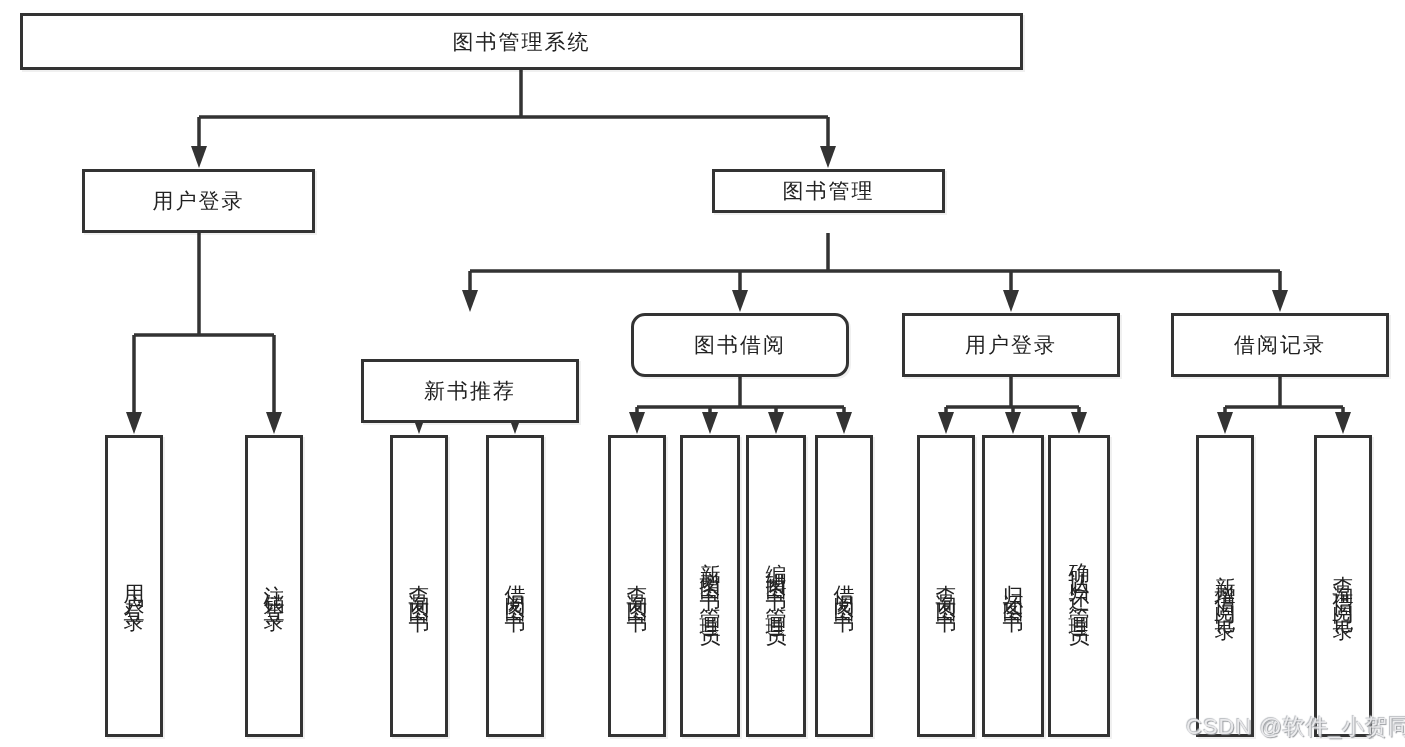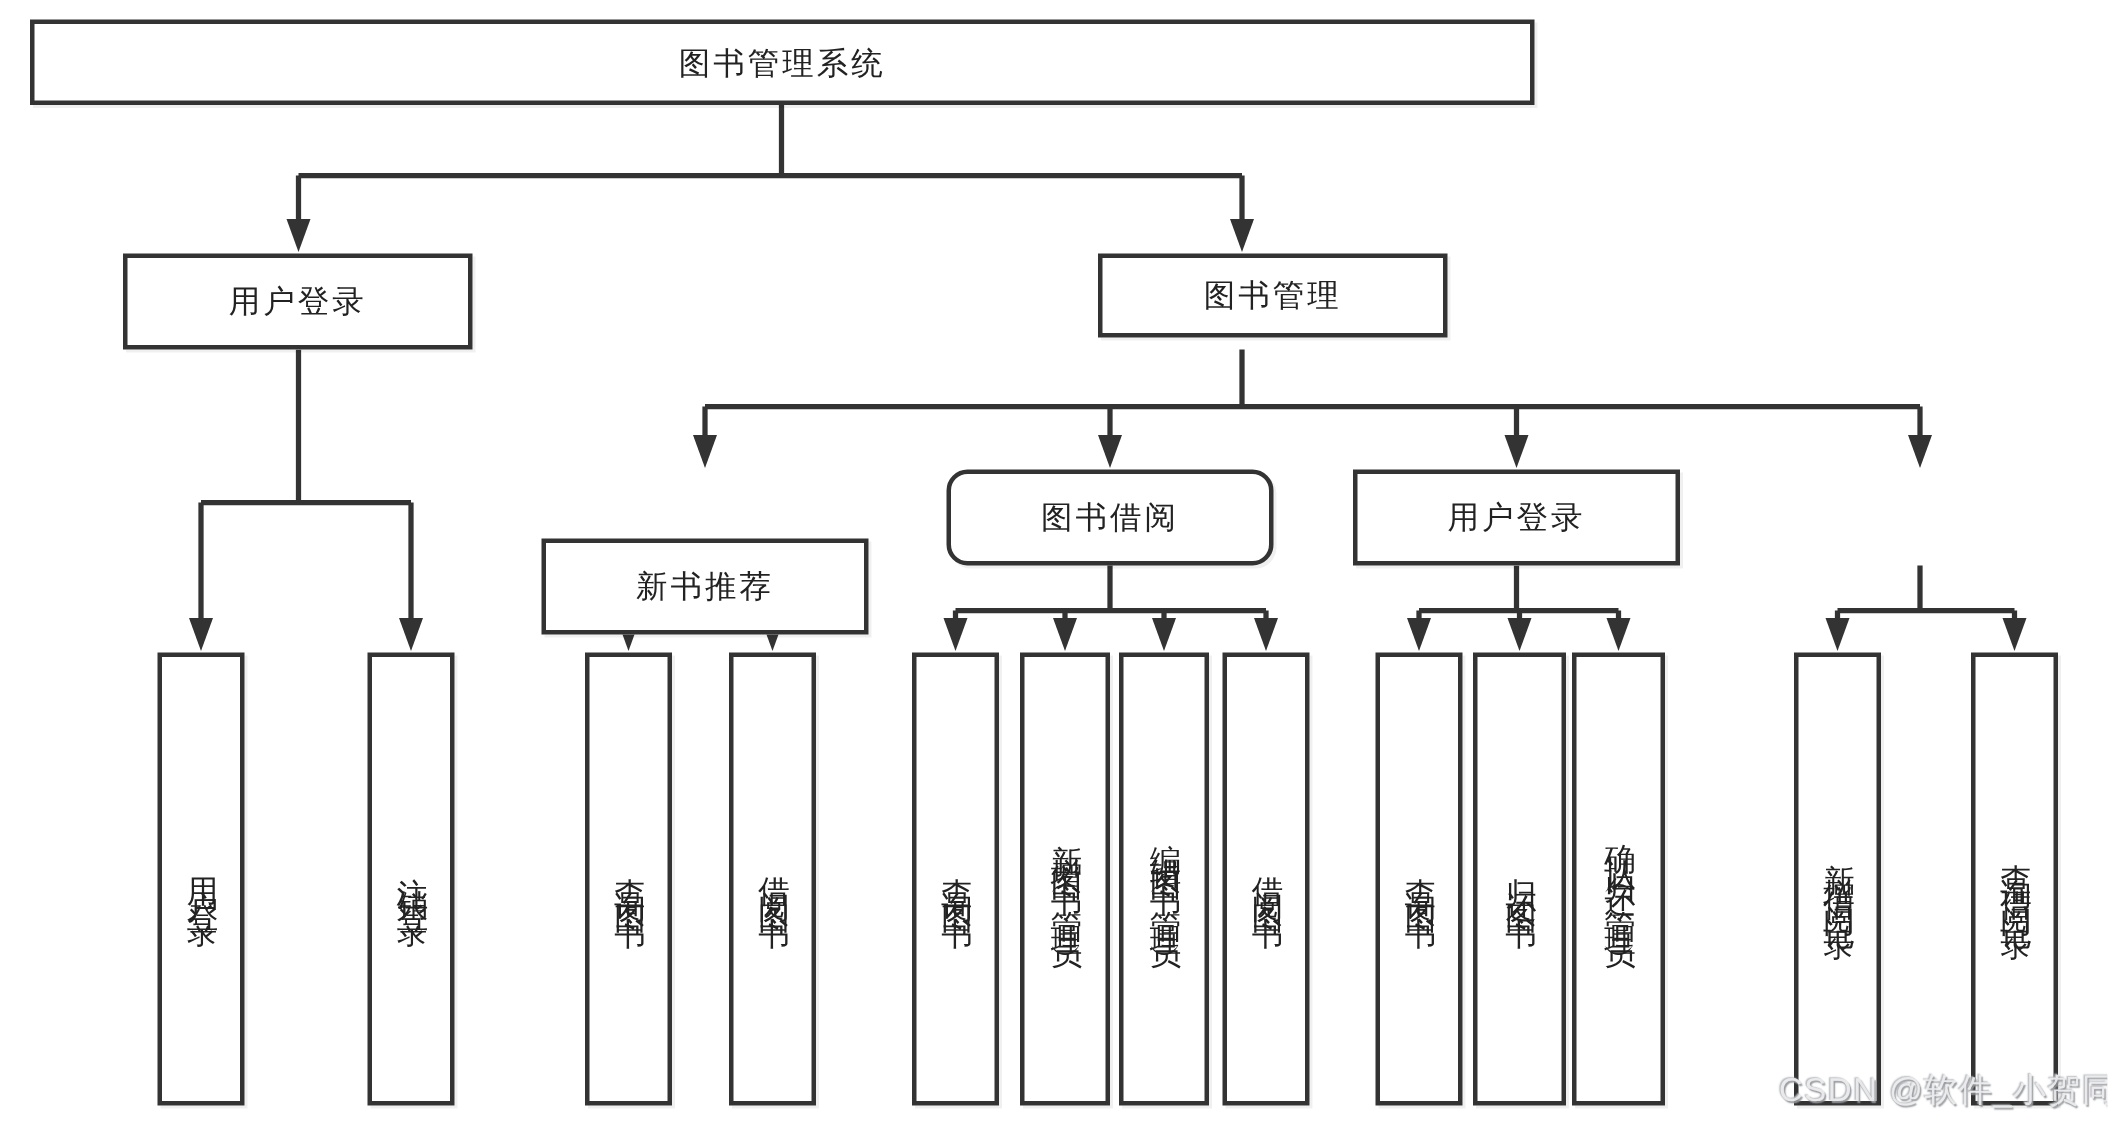--- a/index.html
+++ b/index.html
@@ -103,25 +103,26 @@
       <polygon points="1005,412 1021,412 1013,434"></polygon>
       <polygon points="1071,412 1087,412 1079,434"></polygon>
       <polygon points="1217,412 1233,412 1225,434"></polygon>
       <polygon points="1335,412 1351,412 1343,434"></polygon>
     </g>
   </svg>
 
   <div class="node h-node" style="left:20px; top:13px; width:1003px; height:57px;">图书管理系统</div>
 
   <div class="node h-node" style="left:82px; top:169px; width:233px; height:64px;">用户登录</div>
-  <div class="node h-node" style="left:732px; top:169px; width:233px; height:56px;">图书管理</div>
+  <div class="node h-node" style="left:712px; top:169px; width:233px; height:44px;">图书管理</div>
 
   <div class="node h-node" style="left:361px; top:313px; width:218px; height:64px;margin-top:46px;">新书推荐</div>
   <div class="node h-node" style="left:631px; top:313px; width:218px; height:64px;border-radius:14px;">图书借阅</div>
   <div class="node h-node" style="left:902px; top:313px; width:218px; height:64px;">用户登录</div>
+  <div class="node h-node" style="left:1171px; top:313px; width:218px; height:64px;">借阅记录</div>
 
   <div class="node v-node" style="left:105px; top:435px; width:58px; height:302px;">
     <span class="v-label">用户登录</span>
   </div>
   <div class="node v-node" style="left:245px; top:435px; width:58px; height:302px;">
     <span class="v-label">注销登录</span>
   </div>
 
   <div class="node v-node" style="left:390px; top:435px; width:58px; height:302px;">
     <span class="v-label">查询图书</span>

